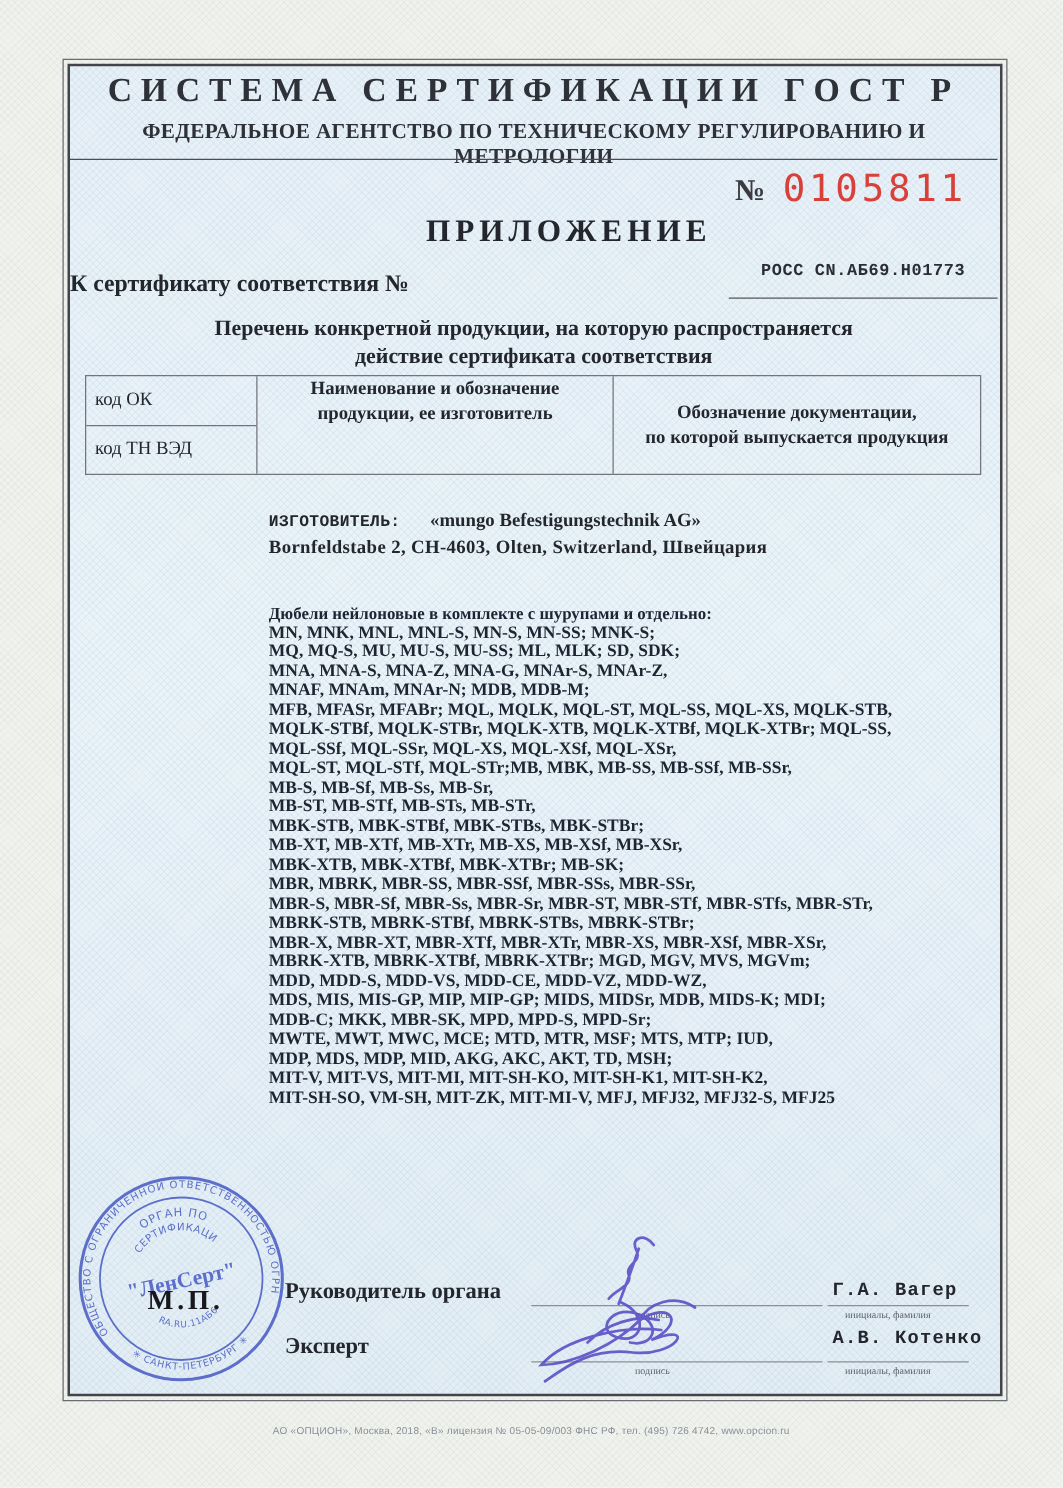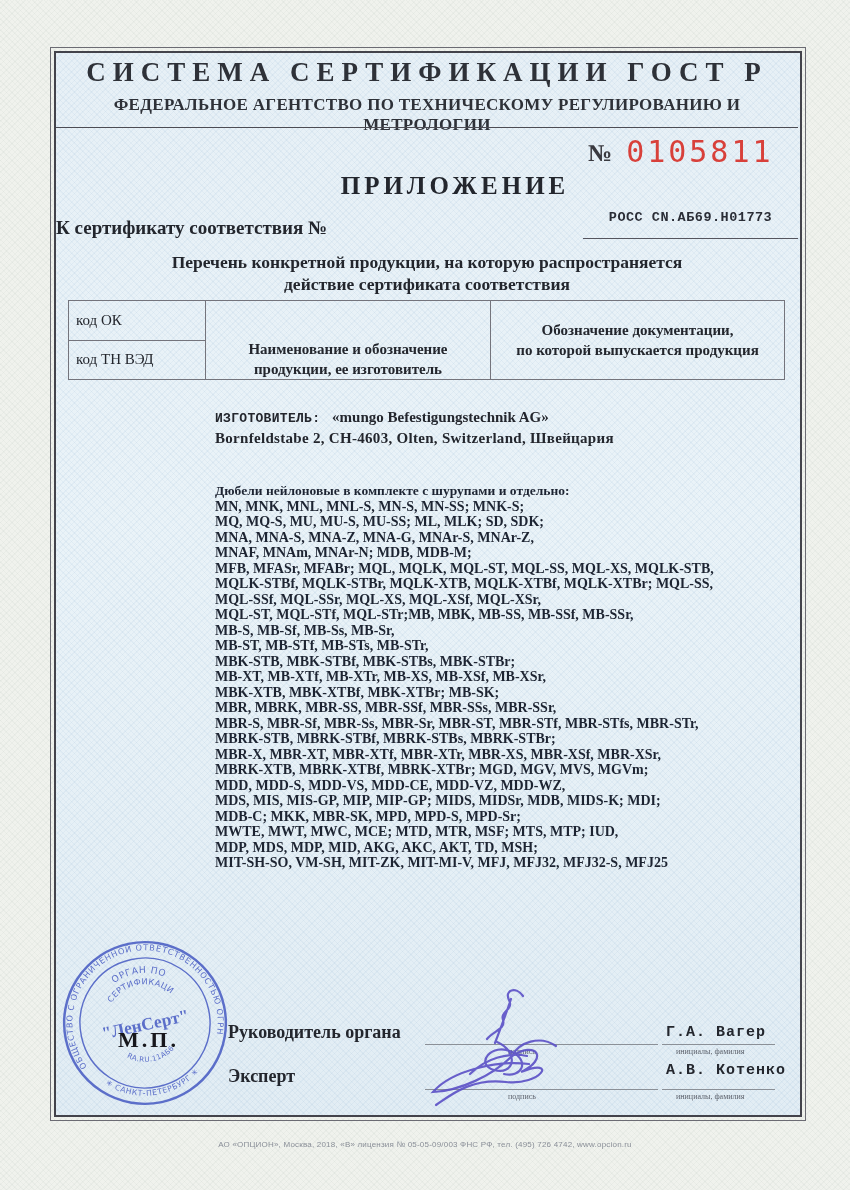--- a/index.html
+++ b/index.html
@@ -58,26 +58,26 @@
   .subtitle{left:56px;width:742px;text-align:center;font-size:17.5px;font-weight:bold;color:#23262d;}
   .subtitle.l1{top:252px;}
   .subtitle.l2{top:274px;}
   .prod-table{
     left:68px;top:300px;width:717px;height:80px;
     border:1px solid #74747c;display:flex;box-sizing:border-box;
   }
   .pt-col1{width:137px;border-right:1px solid #74747c;display:flex;flex-direction:column;box-sizing:border-box;}
   .pt-col1 .cell{flex:1;display:flex;align-items:center;padding-left:7px;font-size:15px;color:#23262d;box-sizing:border-box;}
   .pt-col1 .cell.top{border-bottom:1px solid #74747c;}
-  .pt-col2{width:285px;border-right:1px solid #74747c;display:flex;align-items:flex-end;justify-content:center;
+  .pt-col2{width:285px;border-right:1px solid #74747c;display:flex;align-items:flex-start;justify-content:center;
     text-align:center;font-size:15px;font-weight:bold;color:#23262d;line-height:1.35;box-sizing:border-box;}
   .pt-col3{flex:1;display:flex;align-items:center;justify-content:center;
     text-align:center;font-size:15px;font-weight:bold;color:#23262d;line-height:1.35;box-sizing:border-box;}
   .manufacturer-1{left:215px;top:409px;font-size:15px;font-weight:bold;color:#23262d;}
-  .manufacturer-1 .mf-label{font-family:"Liberation Mono", monospace;font-size:13px;letter-spacing:.3px;margin-right:8px;}
+  .manufacturer-1 .mf-label{font-family:"Liberation Mono", monospace;font-size:13px;letter-spacing:.3px;margin-right:20px;}
   .manufacturer-2{left:215px;top:430px;font-size:15px;font-weight:bold;color:#23262d;letter-spacing:.3px;}
   .product-list{left:215px;top:483px;width:575px;color:#1d2432;}
   .product-intro{font-size:13.5px;font-weight:bold;line-height:15.5px;}
   .product-line{font-size:14px;font-weight:bold;line-height:15.5px;white-space:nowrap;}
   .stamp-wrap{left:58px;top:936px;width:174px;height:174px;}
   .mp-mark{left:118px;top:1027px;font-size:22px;font-weight:bold;letter-spacing:3px;color:#17171c;}
   .sig-label{font-size:18px;font-weight:bold;color:#23262d;}
   .sig-line{border-top:1px solid #8b9097;height:0;}
   .sig-caption{font-size:8px;color:#5c616b;}
   .sig-name{font-family:"Liberation Mono", monospace;font-size:15px;font-weight:bold;color:#23262d;letter-spacing:1px;}
@@ -159,20 +159,21 @@
         <div class="product-line">MBR, MBRK, MBR-SS, MBR-SSf, MBR-SSs, MBR-SSr,</div>
         <div class="product-line">MBR-S, MBR-Sf, MBR-Ss, MBR-Sr, MBR-ST, MBR-STf, MBR-STfs, MBR-STr,</div>
         <div class="product-line">MBRK-STB, MBRK-STBf, MBRK-STBs, MBRK-STBr;</div>
         <div class="product-line">MBR-X, MBR-XT, MBR-XTf, MBR-XTr, MBR-XS,  MBR-XSf, MBR-XSr,</div>
         <div class="product-line">MBRK-XTB, MBRK-XTBf, MBRK-XTBr; MGD, MGV, MVS, MGVm;</div>
         <div class="product-line">MDD, MDD-S, MDD-VS, MDD-CE, MDD-VZ, MDD-WZ,</div>
         <div class="product-line">MDS, MIS, MIS-GP, MIP, MIP-GP; MIDS, MIDSr, MDB, MIDS-K; MDI;</div>
         <div class="product-line">MDB-C; MKK, MBR-SK, MPD, MPD-S, MPD-Sr;</div>
         <div class="product-line">MWTE, MWT, MWC, MCE; MTD, MTR, MSF; MTS, MTP; IUD,</div>
         <div class="product-line">MDP, MDS, MDP, MID, AKG, AKC, AKT, TD, MSH;</div>
+        <div class="product-line">MIT-V,  MIT-VS, MIT-MI, MIT-SH-KO, MIT-SH-K1, MIT-SH-K2,</div>
         <div class="product-line">MIT-SH-SO, VM-SH, MIT-ZK, MIT-MI-V, MFJ,  MFJ32, MFJ32-S, MFJ25</div>
       </div>
   </div>
 
   <div class="abs stamp-wrap">
     <svg width="174" height="174" viewBox="0 0 170 170">
       <defs>
         <path id="arcOuterTop" d="M 20.7 115 A 71 71 0 1 1 149.3 115" fill="none"></path>
         <path id="arcOuterBottom" d="M 34.8 135.2 A 71 71 0 0 0 135.2 135.2" fill="none"></path>
         <path id="arcOrg1" d="M 53.5 47.5 A 49 49 0 0 1 116.5 47.5" fill="none"></path>

